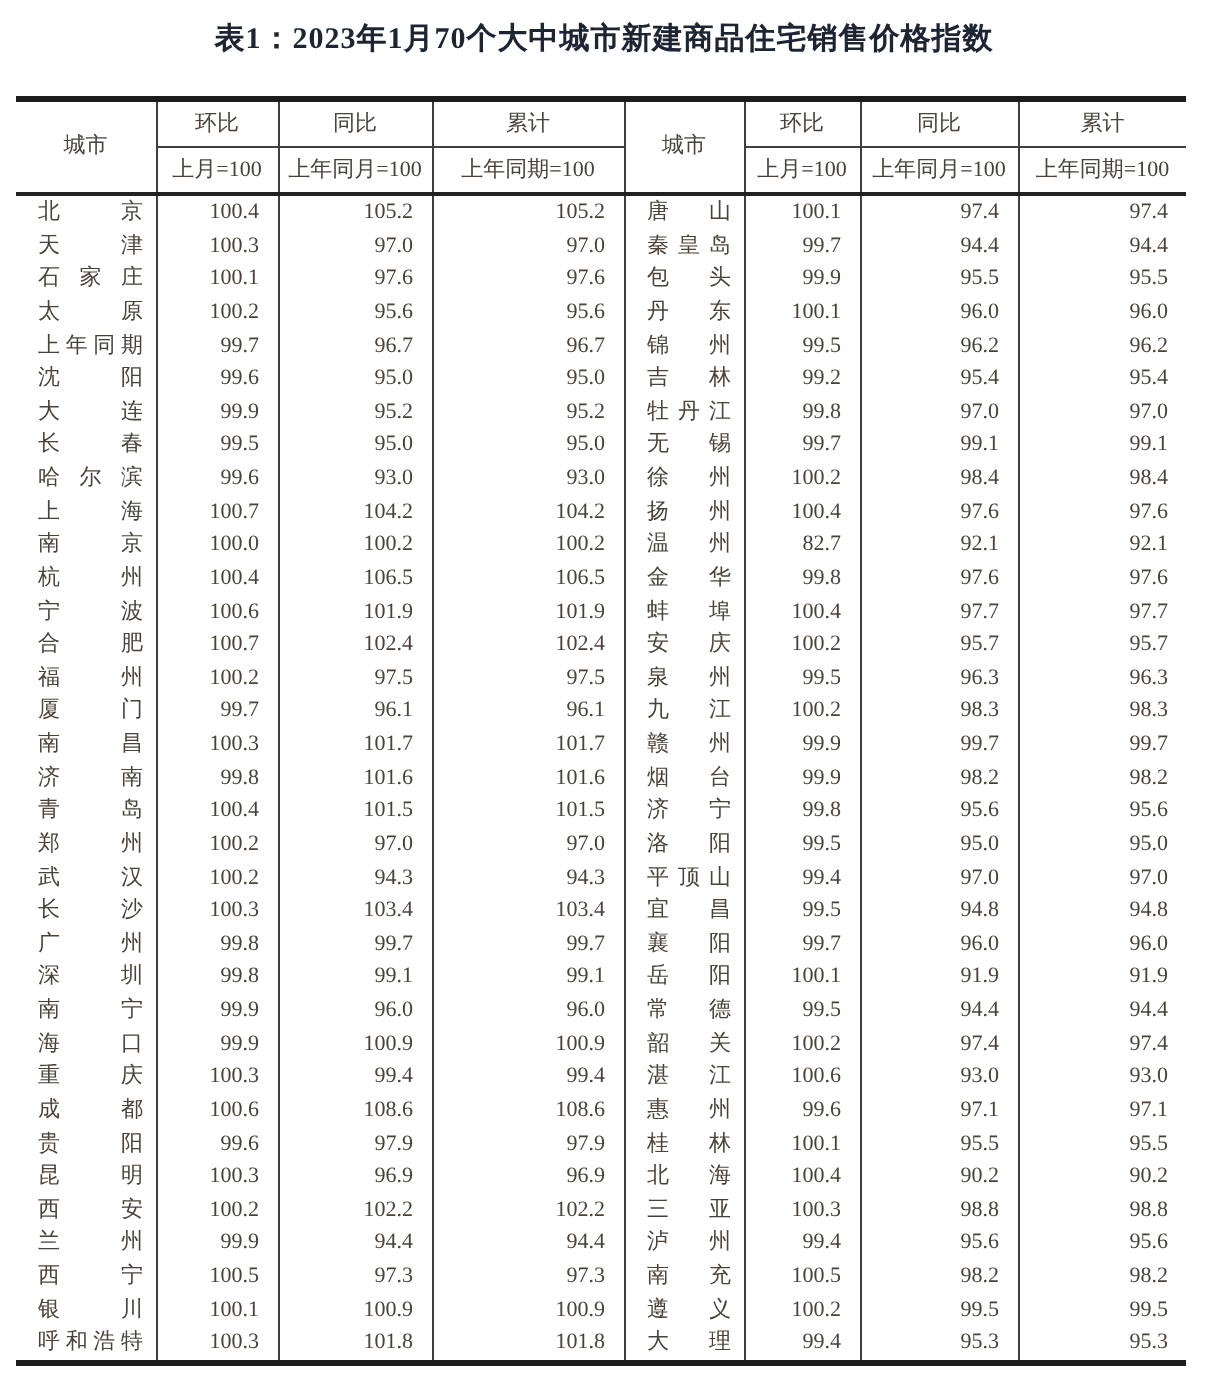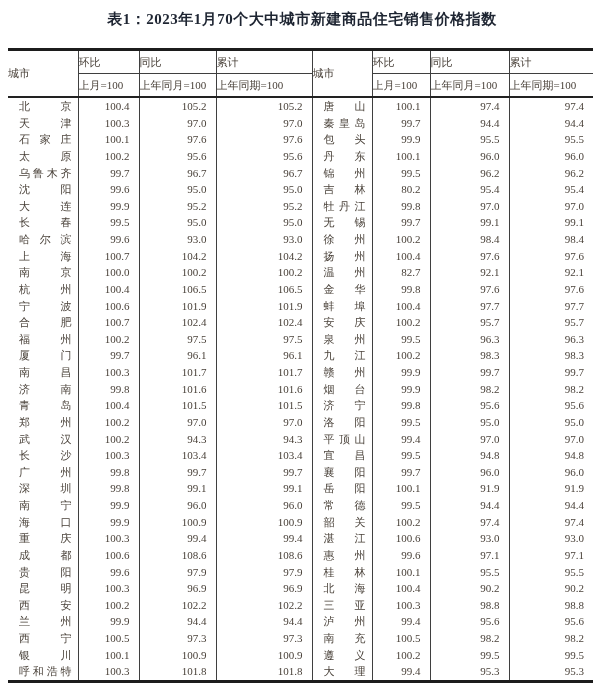--- a/index.html
+++ b/index.html
@@ -48,21 +48,21 @@
     padding: 0;
     font-weight: normal;
     border-right: 1px solid #3f3f3f;
     color: #4a423a;
     white-space: nowrap;
     overflow: hidden;
   }
   table.idx th:last-child, table.idx td:last-child { border-right: none; }
 
   thead { border-bottom: 2px solid #222; }
-  thead th { text-align: left; height: 22px; line-height: 22px; color: #433b33; }
+  thead th { text-align: center; height: 22px; line-height: 22px; color: #433b33; }
   thead th.hdr-top { border-bottom: 1px solid #3f3f3f; }
   thead th.hdr-city { height: 45px; line-height: 45px; }
 
   tbody td { height: 16.63px; line-height: 16.63px; }
   tbody td.num { text-align: right; padding-right: 9px; }
   tbody td.city { padding: 0; }
   tbody td.city .jname {
     display: block;
     margin: 0 6px 0 11px;
     text-align: justify;
@@ -158,21 +158,21 @@
           <td class="num">95.6</td>
           <td class="city">
             <span class="jname">丹东</span>
           </td>
           <td class="num">100.1</td>
           <td class="num">96.0</td>
           <td class="num">96.0</td>
         </tr>
         <tr>
           <td class="city">
-            <span class="jname">乌鲁木齐</span>
+            <span class="jname">上年同期</span>
           </td>
           <td class="num">99.7</td>
           <td class="num">96.7</td>
           <td class="num">96.7</td>
           <td class="city">
             <span class="jname">锦州</span>
           </td>
           <td class="num">99.5</td>
           <td class="num">96.2</td>
           <td class="num">96.2</td>
@@ -180,21 +180,21 @@
         <tr>
           <td class="city">
             <span class="jname">沈阳</span>
           </td>
           <td class="num">99.6</td>
           <td class="num">95.0</td>
           <td class="num">95.0</td>
           <td class="city">
             <span class="jname">吉林</span>
           </td>
-          <td class="num">80.2</td>
+          <td class="num">99.2</td>
           <td class="num">95.4</td>
           <td class="num">95.4</td>
         </tr>
         <tr>
           <td class="city">
             <span class="jname">大连</span>
           </td>
           <td class="num">99.9</td>
           <td class="num">95.2</td>
           <td class="num">95.2</td>

